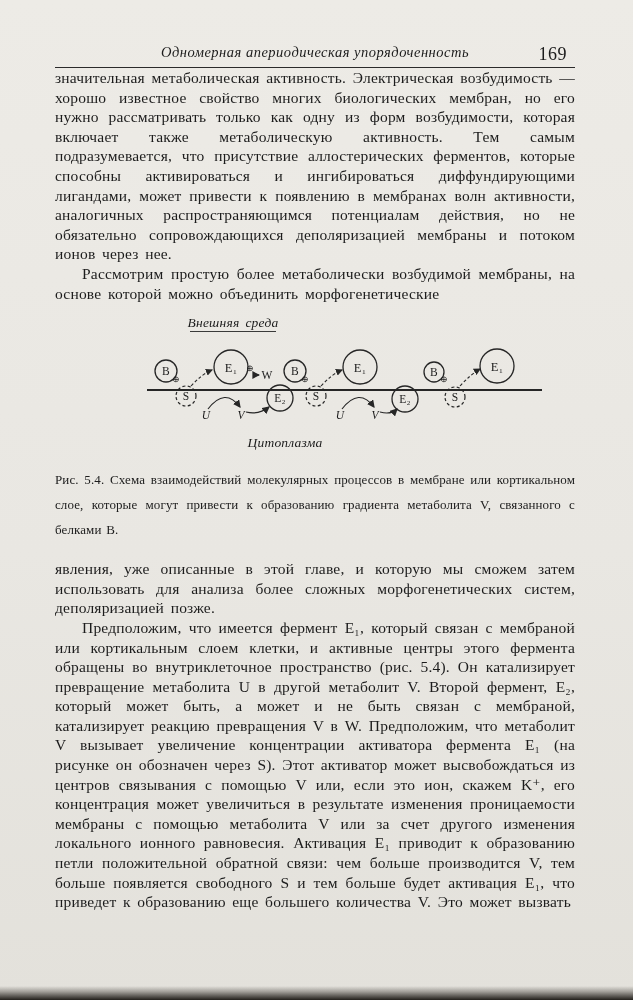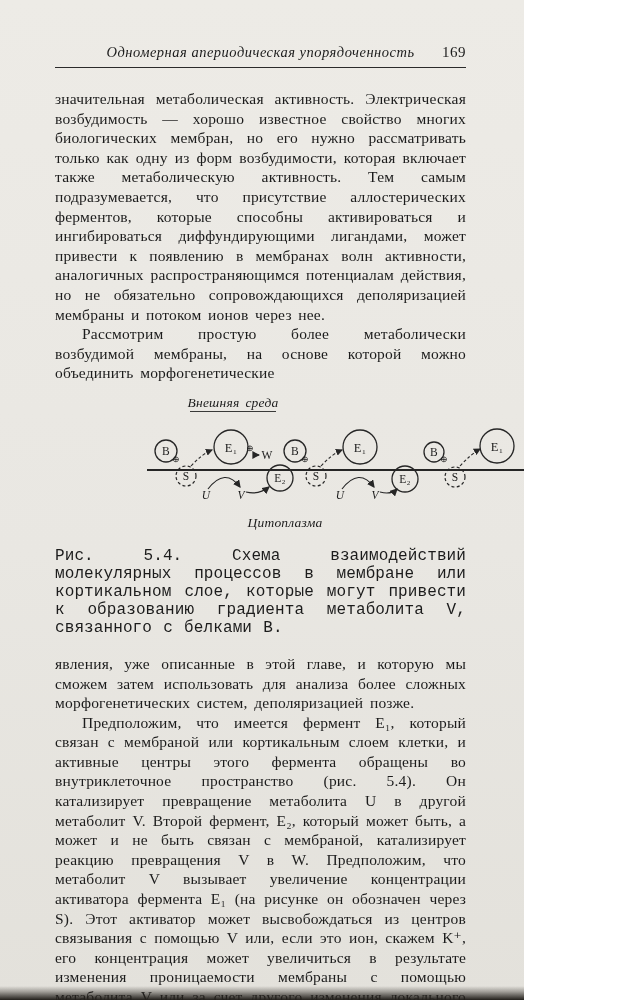--- a/index.html
+++ b/index.html
@@ -1,37 +1,37 @@
 <!DOCTYPE html>
 <html lang="ru"><head>
 <meta charset="utf-8">
 <style>
   * { margin:0; padding:0; box-sizing:border-box; }
   body { background:#8a8а88; }
   .page {
-    width:524px; height:1000px;
+    width:633px; height:1000px;
     position:relative;
     overflow:hidden;
     background:linear-gradient(180deg,#edebe6 0%,#e9e7e2 55%,#e3e1db 100%);
     color:#1c1c1c;
     font-family:"Liberation Serif","DejaVu Serif",serif;
     padding:44px 58px 0 55px;
   }
   .running-head { position:relative; text-align:center; font-style:italic;
     font-size:14.5px; letter-spacing:0.5px; height:19px; }
-  .head-page { position:absolute; right:0; top:0; font-style:normal; letter-spacing:0.5px; font-size:15px; }
+  .head-page { position:absolute; right:8px; top:0; font-style:normal; letter-spacing:0.5px; font-size:18px; }
   .head-rule { border:none; border-top:1.4px solid #2b2b2b; margin-top:4px; }
-  .body-text { margin-top:21px; font-size:15.5px; line-height:19.6px;
+  .body-text { font-size:15.5px; line-height:19.6px;
     text-align:justify; word-spacing:2.5px; letter-spacing:0.2px; hyphens:auto; }
   .para { margin:0; }
   .indent { text-indent:27px; }
   .figure { margin:11px 0 17px; }
   .fig-canvas { display:block; margin-left:90px; }
-  .caption { font-size:16px; line-height:18px; word-spacing:1.5px; letter-spacing:0.1px;
-    text-align:justify; margin-top:13px;font-family:Liberation Mono, monospace; }
+  .caption { font-size:13px; line-height:25px; word-spacing:1.5px; letter-spacing:0.1px;
+    text-align:justify; margin-top:13px; }
   .fig-label { font-family:"Liberation Serif","DejaVu Serif",serif; font-style:italic;
     font-size:13.5px; fill:#1c1c1c; }
   .circ-label { font-family:"Liberation Serif","DejaVu Serif",serif; font-size:11.5px; fill:#1c1c1c; }
   .circ-label-big { font-size:12.5px; }
   .uv-label { font-family:"Liberation Serif","DejaVu Serif",serif; font-style:italic;
     font-size:11.5px; fill:#1c1c1c; }
   .plus-label { font-family:"DejaVu Serif",serif; font-size:9px; fill:#1c1c1c; }
   .solid { fill:none; stroke:#262626; stroke-width:1.3; }
   .dashed { fill:none; stroke:#262626; stroke-width:1.2; stroke-dasharray:3 2.4; }
   .flow { fill:none; stroke:#262626; stroke-width:1.2; }

